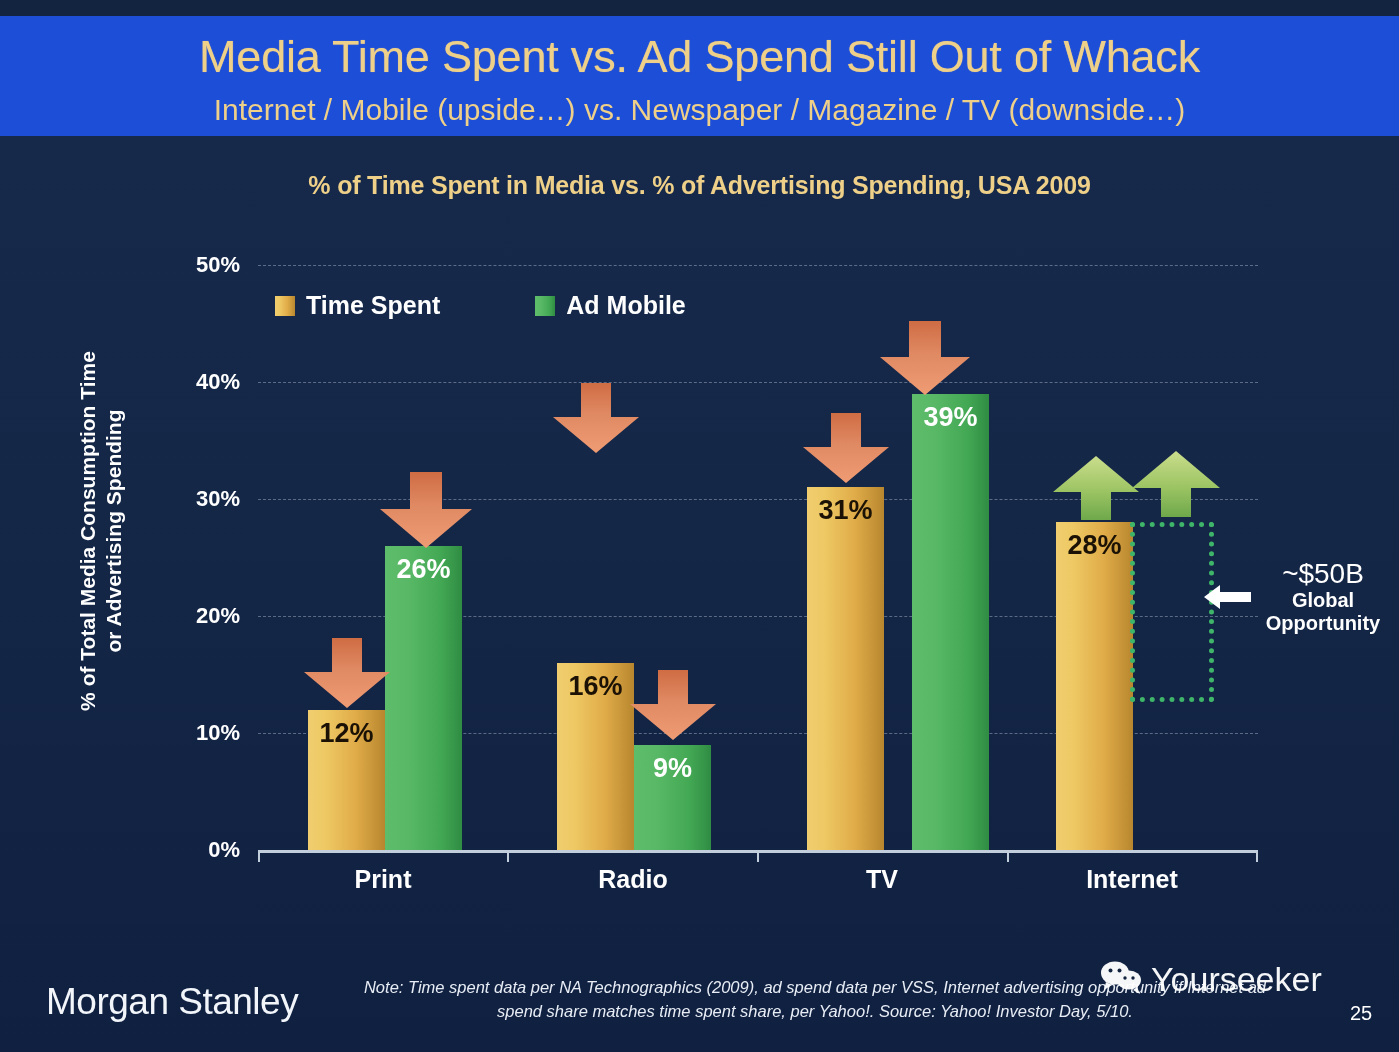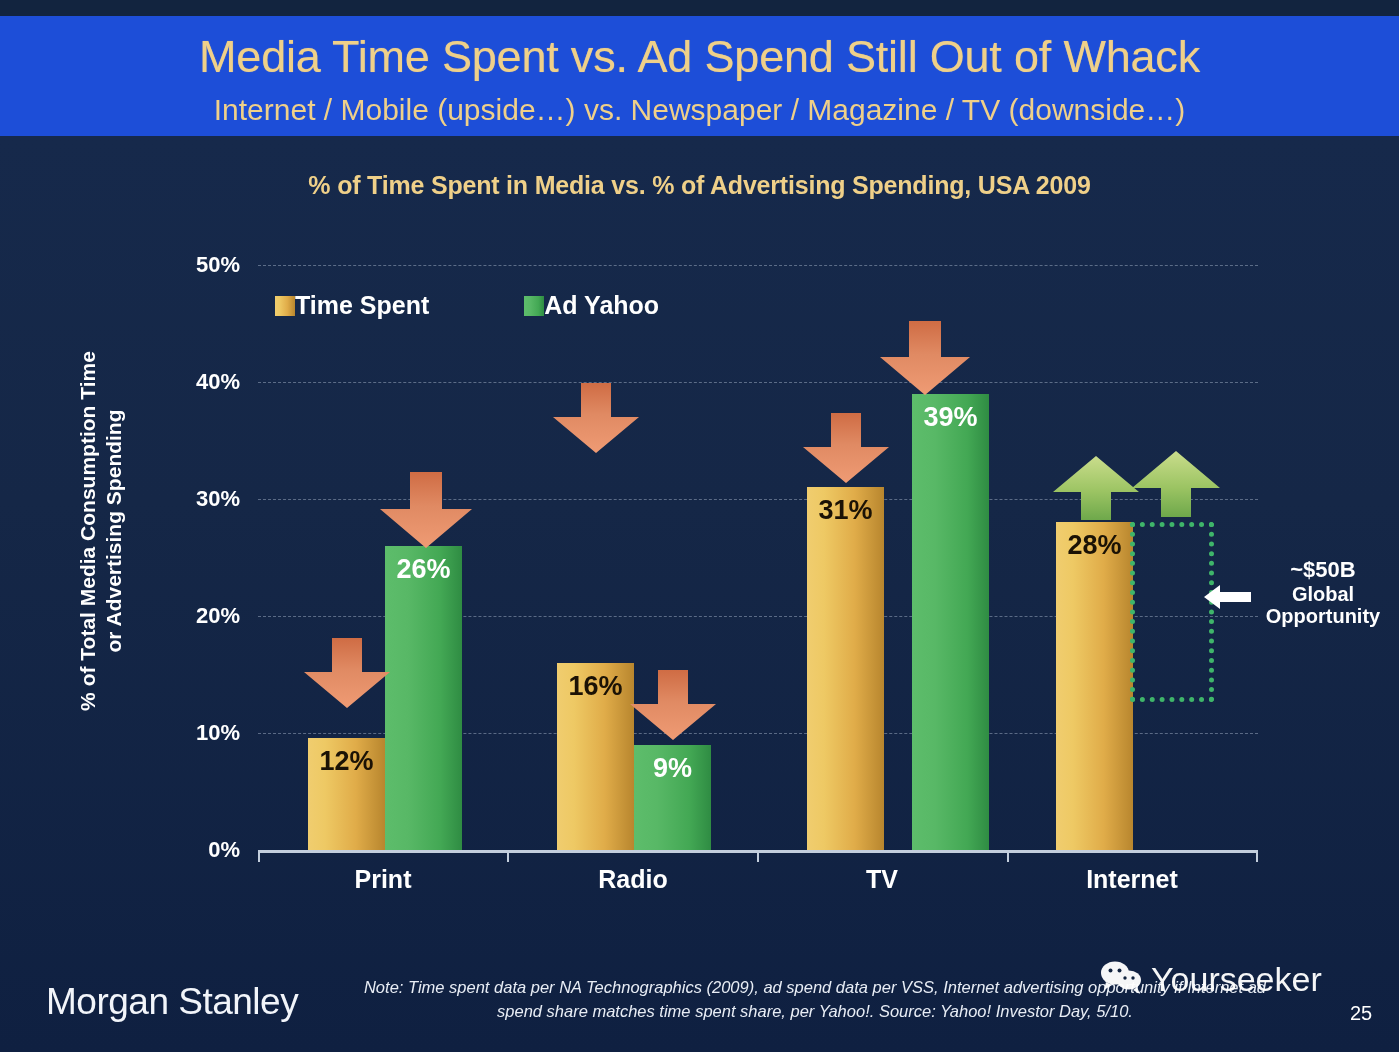--- a/index.html
+++ b/index.html
@@ -98,21 +98,21 @@
     text-align:center;
     line-height:1.22;
     white-space:nowrap;
   }
 
   
   #legend {
     position:absolute; left:275px; top:155px;
     display:flex; align-items:center; gap:95px;
   }
-  .legend-item { display:flex; align-items:center; }
+  .legend-item { display:flex; align-items:center; gap:11px; }
   .legend-swatch { width:20px; height:20px; display:block; }
   .legend-label {
     color:#ffffff; font-size:25px; font-weight:bold; white-space:nowrap;
   }
 
   
   .bar {
     position:absolute;
     bottom:0;
     width:77px;
@@ -159,21 +159,21 @@
 
   
   #callout {
     position:absolute;
     left:1248px; top:422px;
     width:150px;
     text-align:center;
     color:#ffffff;
     line-height:1.12;
   }
-  #callout .big { font-size:22px; font-weight:bold; display:block; white-space:nowrap;}
+  #callout .big { font-size:28px; font-weight:normal; display:block; white-space:nowrap;}
   #callout .sm { font-size:20px; font-weight:bold; display:block; white-space:nowrap;}
   #callout-arrow {
     position:absolute; left:1204px; top:448px;
   }
 
   
   #ms-logo {
     position:absolute; left:46px; top:845px;
     color:#f2f5fa;
     font-size:37px;
@@ -222,21 +222,21 @@
     <span>or Advertising Spending</span>
   </div>
 
   <div id="legend">
     <div class="legend-item">
       <span class="legend-swatch bar-gold"></span>
       <span class="legend-label">Time Spent</span>
     </div>
     <div class="legend-item">
       <span class="legend-swatch bar-green"></span>
-      <span class="legend-label">Ad Yahoo</span>
+      <span class="legend-label">Ad Mobile</span>
     </div>
   </div>
 
   <div id="plot">
 
     <div class="gridline" style="top:0px"></div>
     <div class="gridline" style="top:117px"></div>
     <div class="gridline" style="top:234px"></div>
     <div class="gridline" style="top:351px"></div>
     <div class="gridline" style="top:468px"></div>
@@ -248,21 +248,21 @@
     <div class="axis-tick" style="left:749px"></div>
     <div class="axis-tick" style="left:998px"></div>
 
     <div class="ytick" style="top:585px">0%</div>
     <div class="ytick" style="top:468px">10%</div>
     <div class="ytick" style="top:351px">20%</div>
     <div class="ytick" style="top:234px">30%</div>
     <div class="ytick" style="top:117px">40%</div>
     <div class="ytick" style="top:0px">50%</div>
 
-    <div class="bar bar-gold" style="left:50px;  height:112px;">
+    <div class="bar bar-gold" style="left:50px;  height:140px;">
       <span class="bar-label lbl-dark">12%</span>
     </div>
     <div class="bar bar-green" style="left:127px; height:304px;padding-left:16px;">
       <span class="bar-label lbl-light">26%</span>
     </div>
 
     <div class="bar bar-gold" style="left:299px; height:187px;">
       <span class="bar-label lbl-dark">16%</span>
     </div>
     <div class="bar bar-green" style="left:376px; height:105px;">

